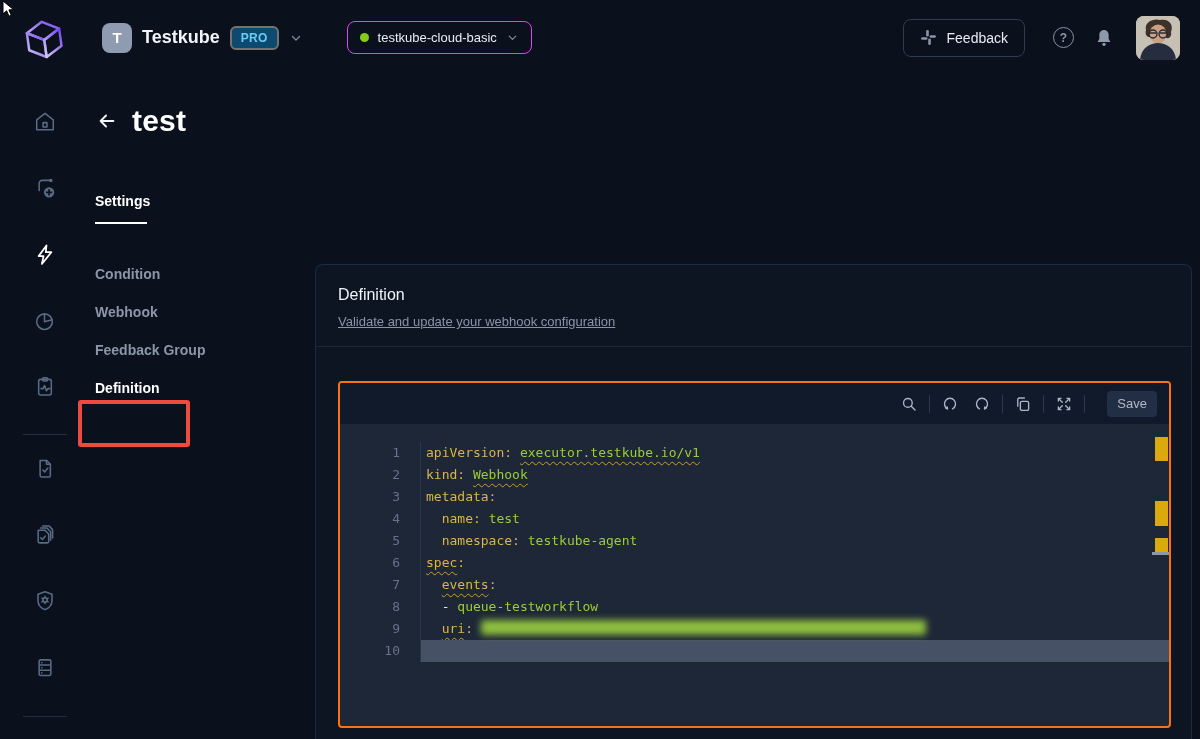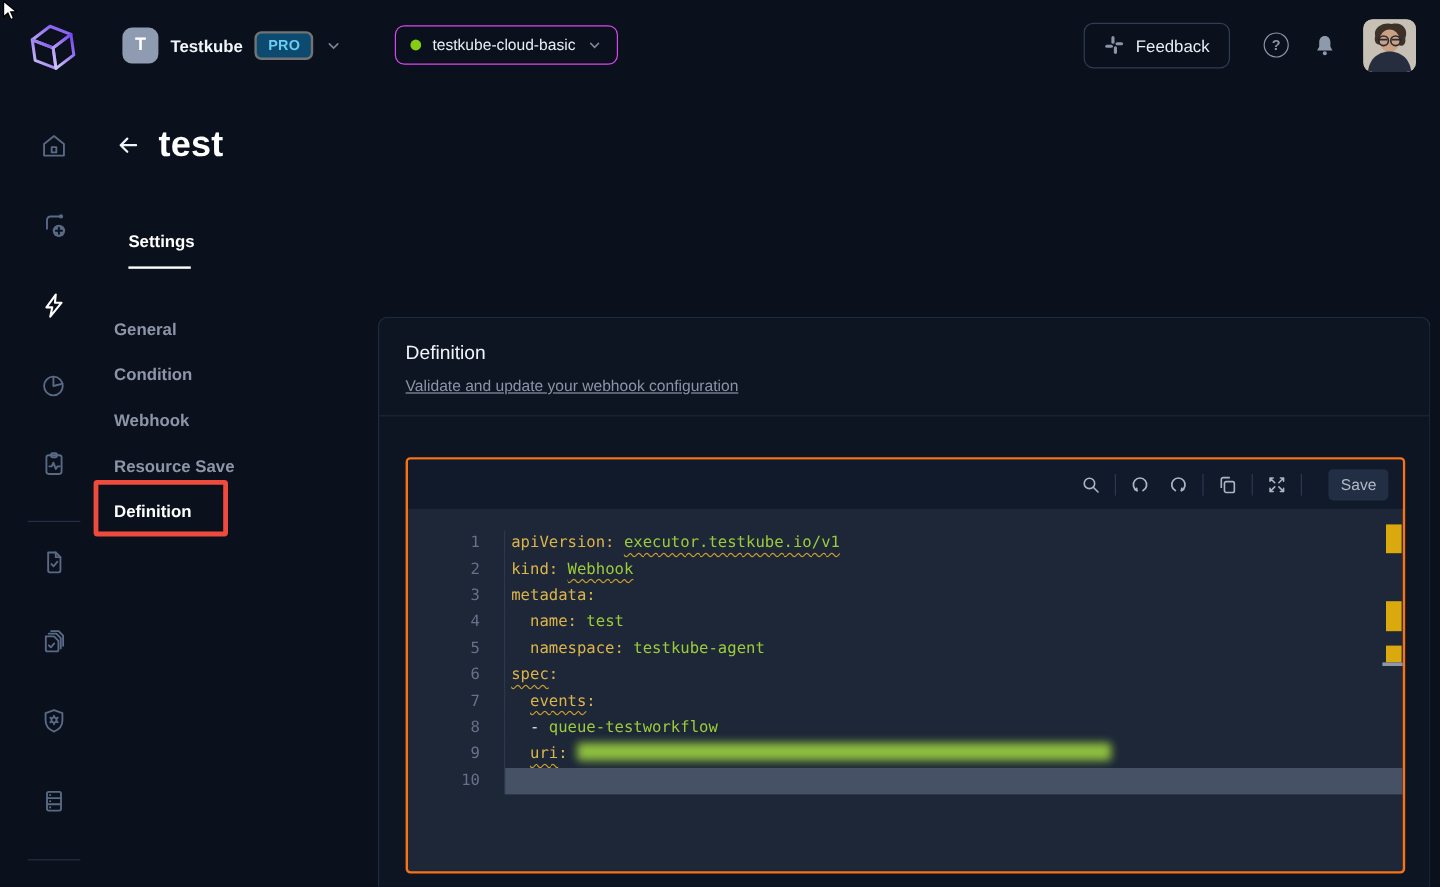--- a/index.html
+++ b/index.html
@@ -11,21 +11,21 @@
   }
   svg { display:block; }
 
   
   .topbar { position:absolute; left:0; top:0; width:1200px; height:75px;
     display:flex; align-items:center; padding:0 20px; }
   .logo { width:48px; height:48px; display:flex; align-items:center; justify-content:center; cursor:pointer; }
   .org { display:flex; align-items:center; gap:10px; margin-left:34px; cursor:pointer; }
   .t-badge { width:30px; height:30px; border-radius:8px; background:#8e9bb0; color:#fff;
     font-weight:700; font-size:15px; display:flex; align-items:center; justify-content:center; }
-  .org-name { font-size:14px; font-weight:700; color:#f1f5f9; }
+  .org-name { font-size:18px; font-weight:700; color:#f1f5f9; }
   .pro-badge { background:#0d4a70; border:2px solid #737373; color:#69cdf4;
     font-size:12px; font-weight:700; padding:3px 9px; border-radius:6px; letter-spacing:.3px; }
   .chev { color:#7c8598; }
   .env-select { margin-left:44px; height:33px; display:flex; align-items:center; gap:9px;
     border:1px solid #d946ef; border-radius:8px; padding:0 12px; cursor:pointer; }
   .env-dot { width:9px; height:9px; border-radius:50%; background:#84cc16; }
   .env-label { font-size:13px; color:#e8edf4; }
   .topbar-right { margin-left:auto; display:flex; align-items:center; }
   .feedback-btn { height:38px; display:flex; align-items:center; gap:10px;
     border:1px solid #303c52; border-radius:8px; padding:0 16px; cursor:pointer; background:transparent; }
@@ -40,21 +40,21 @@
   .sidebar { position:absolute; left:0; top:75px; width:90px; bottom:0;
     display:flex; flex-direction:column; align-items:center; padding-top:35px; }
   .side-icon { width:26px; height:26px; margin-bottom:43px; cursor:pointer; }
   .side-div { width:44px; height:1px; background:#232e44; margin:-8px 0 22px 0; }
 
   
   .back-row { position:absolute; left:96px; top:104px; display:flex; align-items:center; gap:14px; }
   .back-btn { color:#f1f5f9; cursor:pointer; width:22px; height:22px; }
   .page-title { font-size:30px; font-weight:700; color:#fff; letter-spacing:.2px; }
 
-  .tab { position:absolute; left:95px; top:193px; font-size:14px; font-weight:700; color:#fff; cursor:pointer;margin-left:12px; }
+  .tab { position:absolute; left:95px; top:193px; font-size:14px; font-weight:700; color:#fff; cursor:pointer; }
   .tab::after { content:""; position:absolute; left:0; bottom:-15px; width:52px; height:2px; background:#fff; }
 
   .subnav { position:absolute; left:95px; top:255px; }
   .nav-item { height:38px; line-height:38px; font-size:14px; font-weight:700; color:#8c96a8; cursor:pointer; }
   .nav-item.active { color:#fff; }
 
   .annotation-box { position:absolute; left:78px; top:400px; width:112px; height:47px;
     border:4px solid #ee4a3d; border-radius:3px; pointer-events:none; }
 
   
@@ -222,24 +222,23 @@
 <div class="back-row">
   <svg class="back-btn" viewBox="0 0 24 24" fill="none" stroke="currentColor" stroke-width="2" stroke-linecap="round" stroke-linejoin="round">
     <path d="M19 12 H5 M11 6 L5 12 L11 18"></path>
   </svg>
   <h1 class="page-title">test</h1>
 </div>
 
 <div class="tab">Settings</div>
 
 <div class="subnav" id="subnav">
-    <div class="nav-item">General</div>
     <div class="nav-item">Condition</div>
     <div class="nav-item">Webhook</div>
-    <div class="nav-item">Resource Save</div>
+    <div class="nav-item">Feedback Group</div>
     <div class="nav-item active">Definition</div>
   </div>
 
 <div class="annotation-box"></div>
 
 <section class="panel">
   <div class="panel-head">
     <div class="panel-title">Definition</div>
     <div class="panel-sub">Validate and update your webhook configuration</div>
   </div>

